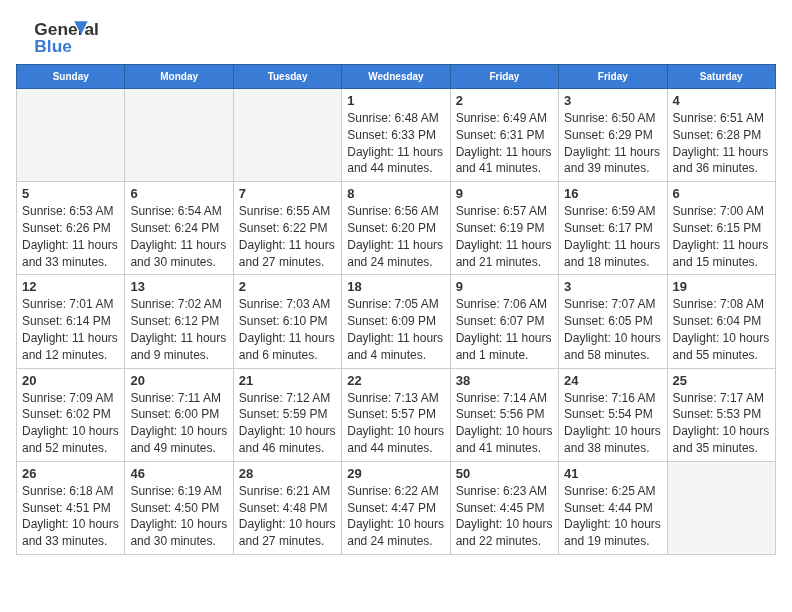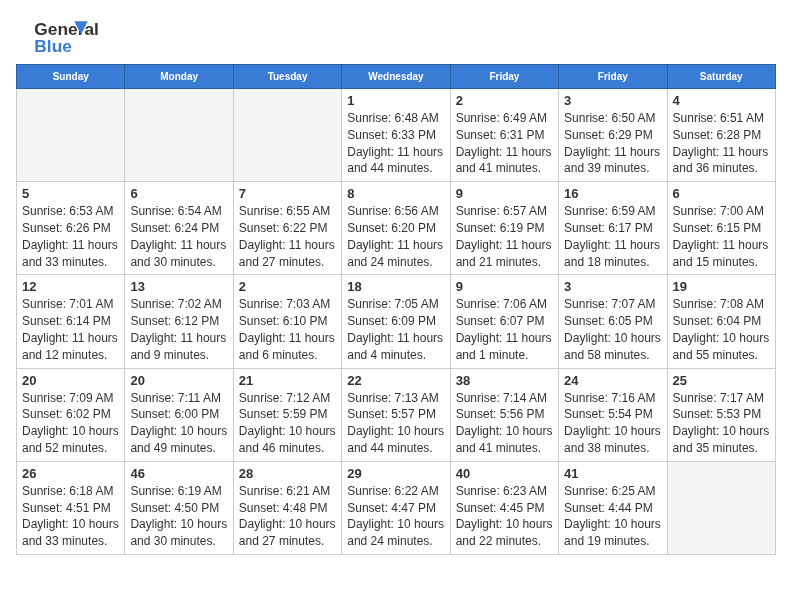--- a/index.html
+++ b/index.html
@@ -231,21 +231,21 @@
         </td>
         <td>
           <div class="day-number">28</div>
           <div class="day-info">Sunrise: 6:21 AM<br>Sunset: 4:48 PM<br>Daylight: 10 hours and 27 minutes.</div>
         </td>
         <td>
           <div class="day-number">29</div>
           <div class="day-info">Sunrise: 6:22 AM<br>Sunset: 4:47 PM<br>Daylight: 10 hours and 24 minutes.</div>
         </td>
         <td>
-          <div class="day-number">40</div>
+          <div class="day-number">50</div>
           <div class="day-info">Sunrise: 6:23 AM<br>Sunset: 4:45 PM<br>Daylight: 10 hours and 22 minutes.</div>
         </td>
         <td>
           <div class="day-number">41</div>
           <div class="day-info">Sunrise: 6:25 AM<br>Sunset: 4:44 PM<br>Daylight: 10 hours and 19 minutes.</div>
         </td>
         <td class="empty"></td>
       </tr>
     </tbody>
 </table>

